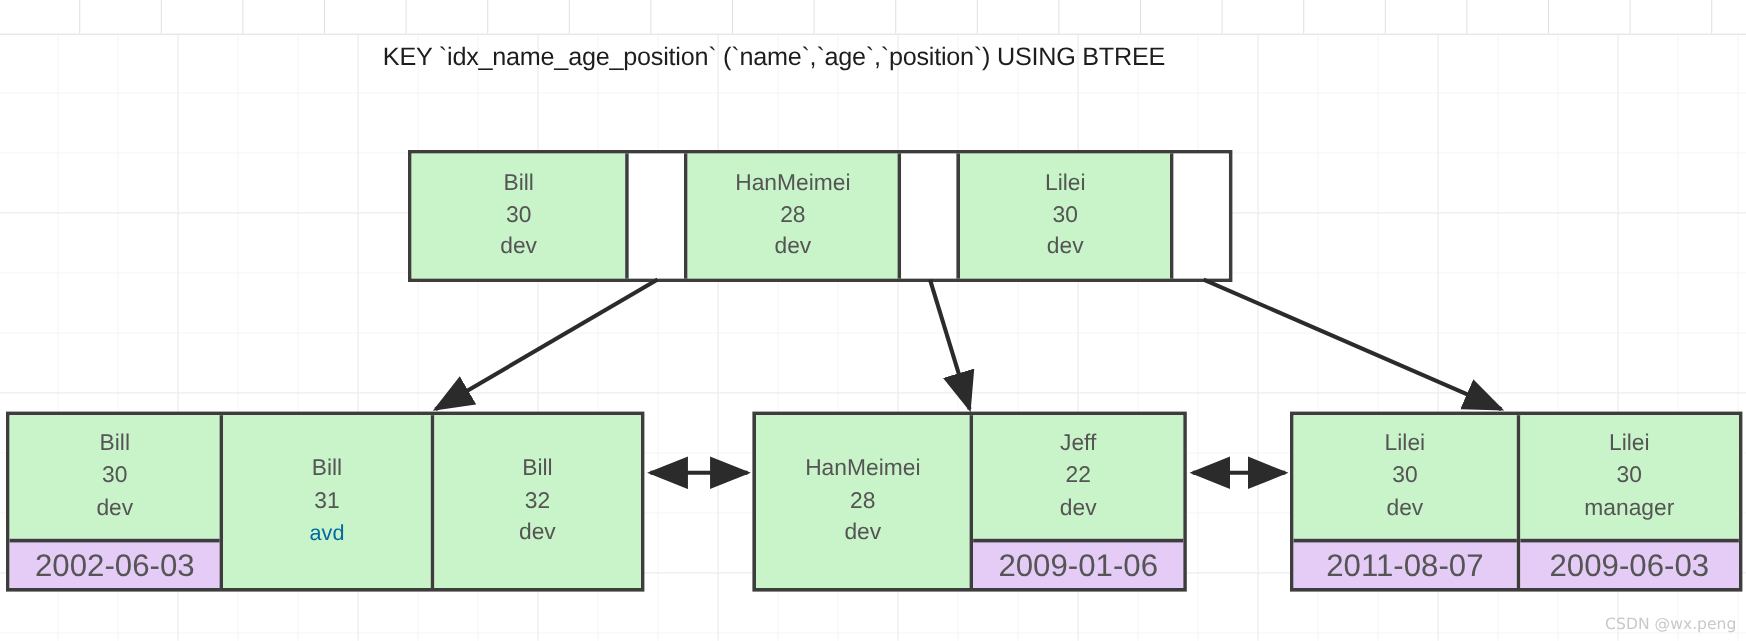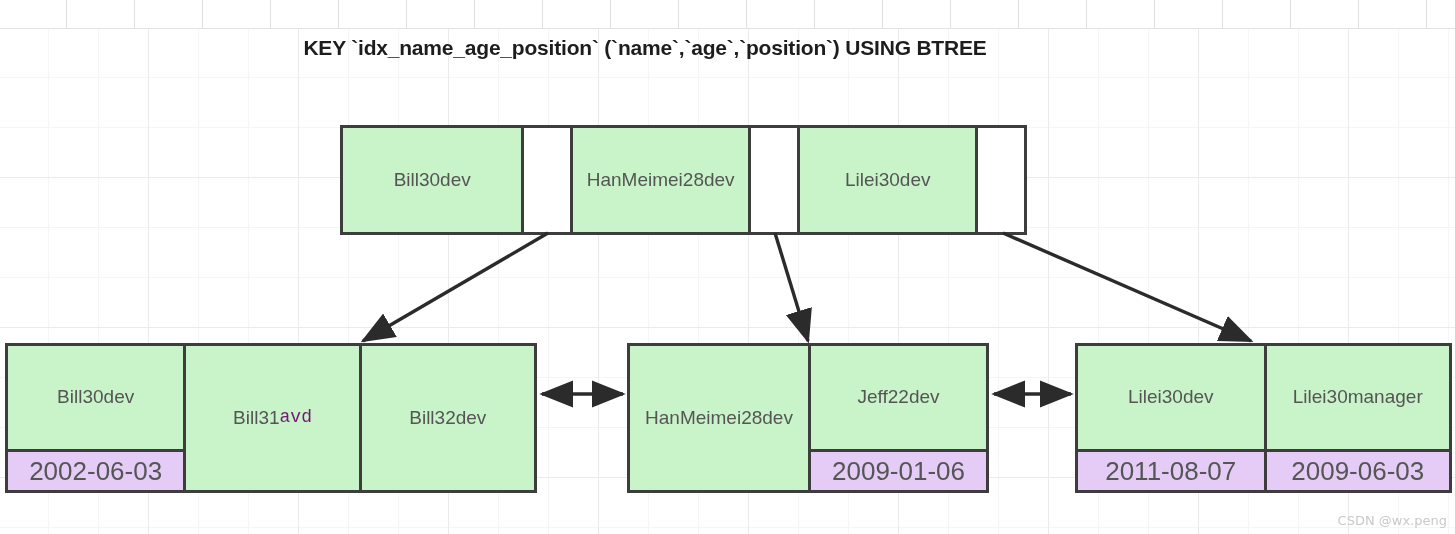--- a/index.html
+++ b/index.html
@@ -36,21 +36,21 @@
     border-bottom: 1px solid #e3e3e3;
   }
 
   
   #diagram-title {
     position: absolute;
     left: 0; top: 36px;
     width: 1290px;
     text-align: center;
     font-size: 21px;
-    font-weight: bold;
+    font-weight: normal;
     color: #1d1d1d;
     letter-spacing: -0.2px;
     white-space: nowrap;
   }
 
   
   .node {
     position: absolute;
     display: flex;
     border: 3px solid #3d3d3d;
@@ -62,32 +62,32 @@
     display: flex;
     flex-direction: column;
     position: relative;
   }
   .cell + .cell { border-left: 3px solid #3d3d3d; }
 
   .cell-key {
     background: #c9f4c9;
     flex: 1 1 auto;
     display: flex;
-    flex-direction: row;
+    flex-direction: column;
     align-items: center;
     justify-content: center;
     color: #555555;
     font-size: 19px;
     line-height: 1.42;
     text-align: center;
   }
   .cell-key .ln { display: block; }
   .cell-key .ln.edited {
-    color: #701a75;
-    font-family: Liberation Mono, monospace;
+    color: #0369a1;
+    font-family: Liberation Sans, sans-serif;
     font-size: 18px;
   }
   .cell-date {
     background: #e4ccf6;
     border-top: 3px solid #3d3d3d;
     height: 38px;
     display: flex;
     align-items: center;
     justify-content: center;
     color: #555555;

